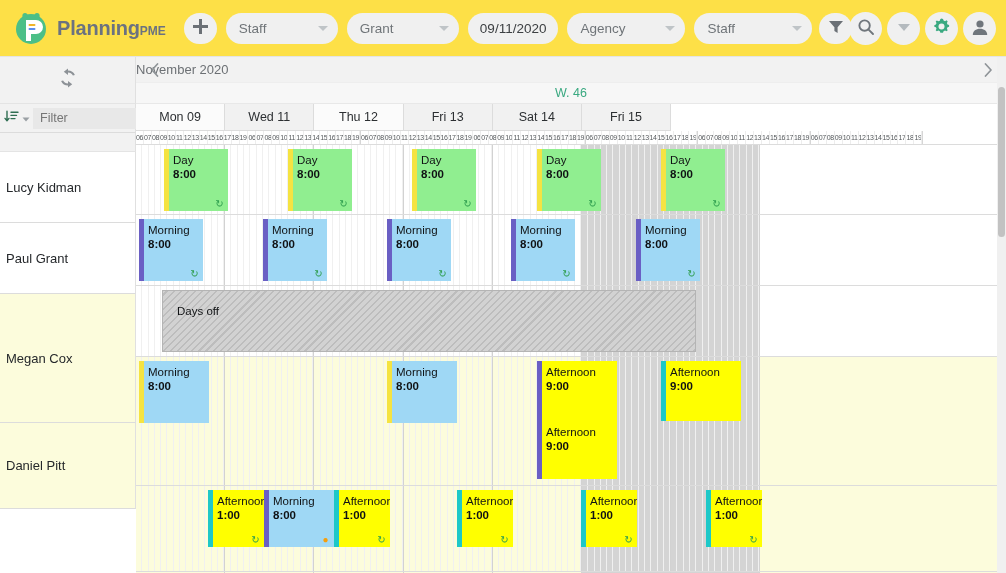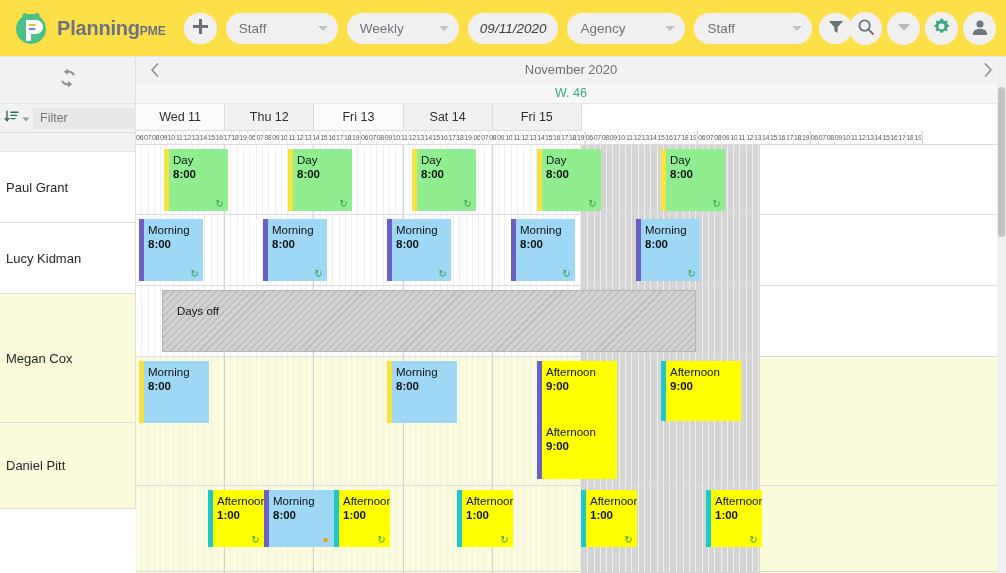--- a/index.html
+++ b/index.html
@@ -48,21 +48,20 @@
     border-left: 5px solid transparent;
     border-right: 5px solid transparent;
     border-top: 5px solid #bfc4c7;
   }
   .tb-date {
     background: #f0f0f0; border: none; border-radius: 16px;
     height: 31px; padding: 0 12px; margin-left: 9px;
     display: flex; align-items: center;
     font-size: 13.5px; color: #3d4043; cursor: pointer;
     white-space: nowrap;
-    font-style: italic;
   }
   .tb-right { position: absolute; right: 10px; display: flex; align-items: center; gap: 5px; }
   .tb-round {
     width: 33px; height: 33px; border-radius: 50%;
     background: #f0f0f0; border: none; cursor: pointer;
     display: flex; align-items: center; justify-content: center;
   }
 
   
   .main { display: flex; width: 1006px; height: 516px; position: relative; }
@@ -94,21 +93,21 @@
     padding-left: 6px; font-size: 13px; color: #25282b;
     background: #fff;
   }
   .res-cell.tinted { background: #fcfcdc; }
 
   
   .gridcol { flex: 1; position: relative; overflow: hidden; }
 
   .gh-month {
     height: 26px; background: #f2f2f2; border-bottom: 1px solid #eee;
-    display: flex; align-items: center; justify-content: center;
+    display: flex; align-items: center; 
     font-size: 13px; color: #6c7074; position: relative;
   }
   .nav-arrow {
     position: absolute; top: 0; height: 26px; width: 24px;
     display: flex; align-items: center; justify-content: center;
     color: #8f9498; font-size: 16px; cursor: pointer; background: none; border: none;
   }
   .nav-prev { left: 6px; }
   .nav-next { right: 6px; }
 
@@ -205,21 +204,21 @@
       </svg>
     </span>
   </button>
 
   <div class="tb-select">
     <span>Staff</span>
     <span class="caret"></span>
   </div>
 
   <div class="tb-select">
-    <span>Weekly</span>
+    <span>Grant</span>
     <span class="caret"></span>
   </div>
 
   <div class="tb-date">
     <span>09/11/2020</span>
   </div>
 
   <div class="tb-select wide">
     <span>Agency</span>
     <span class="caret"></span>
@@ -297,24 +296,24 @@
             <path d="M0.5 2.5h7L4 6.5z" fill="#9aa0a4"></path>
           </svg>
       </span>
       <input class="filter-input" type="text" placeholder="Filter" style="">
     </div>
 
     <div class="left-spacer"></div>
 
     <div id="resource-cells">
         <div class="res-cell" style="height: 71px;">
+          <span>Lucy Kidman</span>
+        </div>
+        <div class="res-cell" style="height: 71px;">
           <span>Paul Grant</span>
-        </div>
-        <div class="res-cell" style="height: 71px;">
-          <span>Lucy Kidman</span>
         </div>
         <div class="res-cell tinted" style="height: 129px;">
           <span>Megan Cox</span>
         </div>
         <div class="res-cell tinted" style="height: 86px;">
           <span>Daniel Pitt</span>
         </div>
       </div>
   </div>
 
@@ -332,20 +331,21 @@
             <path d="M1.5 1L7 7l-5.5 6" stroke="#8f9498" stroke-width="1.7" fill="none" stroke-linecap="round" stroke-linejoin="round"></path>
           </svg>
       </button>
     </div>
 
     <div class="gh-week">
       <span>W. 46</span>
     </div>
 
     <div class="gh-days" id="day-headers">
+        <div class="gh-day">Mon 09</div>
         <div class="gh-day">Wed 11</div>
         <div class="gh-day">Thu 12</div>
         <div class="gh-day">Fri 13</div>
         <div class="gh-day weekend">Sat 14</div>
         <div class="gh-day weekend">Fri 15</div>
       </div>
     <div class="gh-hours" id="hour-headers">
         <div class="hr-day">
           <div class="hr-cell">06</div>
           <div class="hr-cell">07</div>

